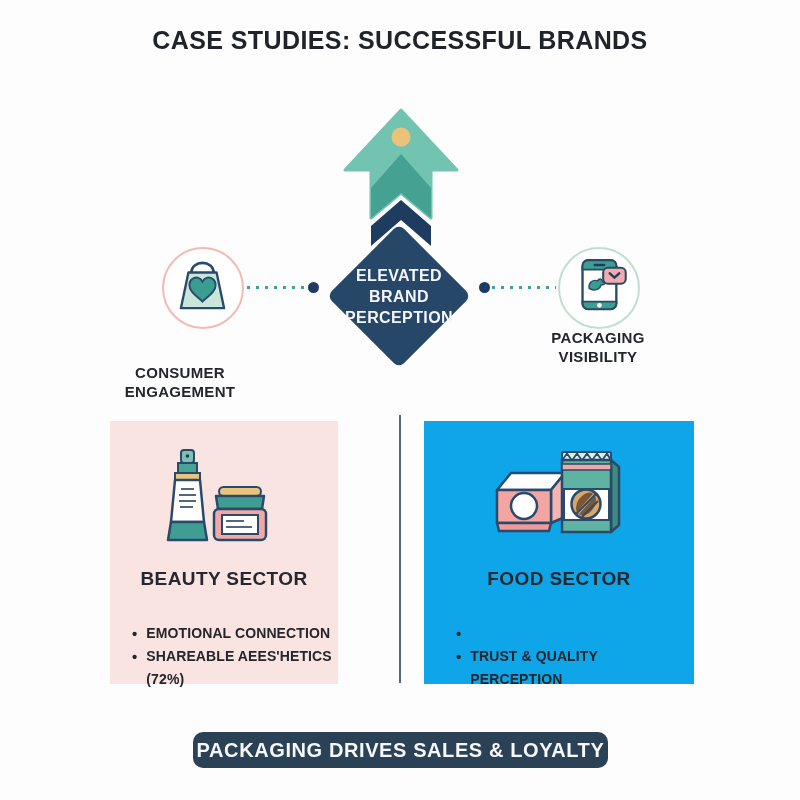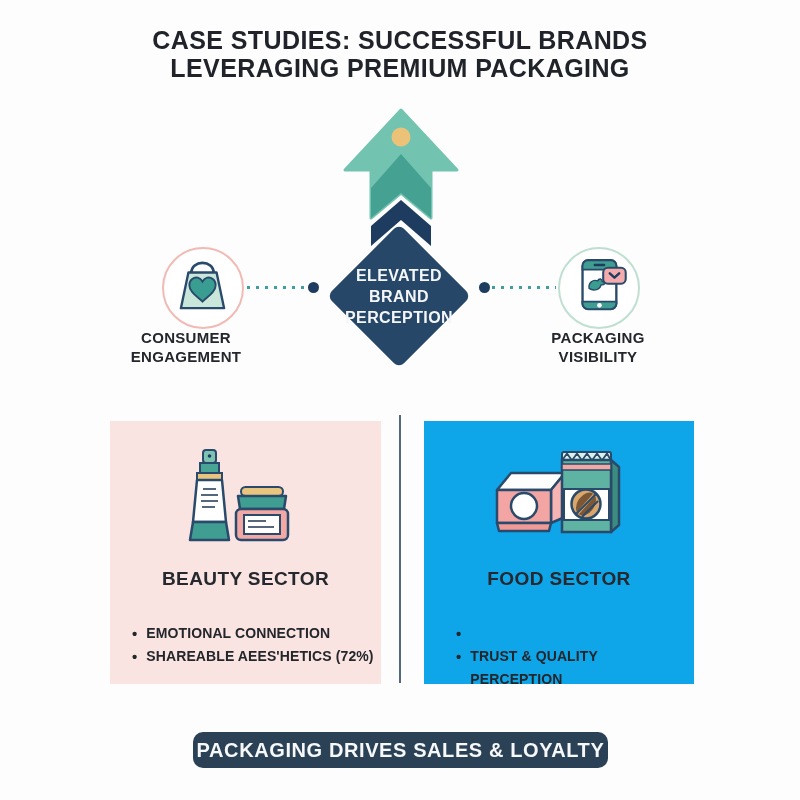--- a/index.html
+++ b/index.html
@@ -35,25 +35,25 @@
   .node-circle{
     position:absolute;top:247px;width:82px;height:82px;border-radius:50%;
     background:#ffffff;box-sizing:border-box;
   }
   .circle-left{left:162px;border:2.5px solid #f2bab5;}
   .circle-right{left:558px;border:2.5px solid #bfe0d1;}
   .node-label{
     position:absolute;top:328px;width:160px;text-align:center;
     font-size:15px;font-weight:700;line-height:19px;letter-spacing:.3px;color:#23262b;
   }
-  .label-left{left:106px;}
+  .label-left{left:100px;margin-top:35px;}
   .label-right{left:518px;}
   
   .panel{position:absolute;top:421px;height:263px;}
-  .panel-beauty{left:110px;width:271px;background:#fae4e2;}
+  .panel-beauty{left:110px;width:228px;background:#fae4e2;}
   .panel-food{left:424px;width:270px;background:#0ea5e9;}
   .panel-divider{position:absolute;left:399px;top:415px;width:2px;height:268px;background:#51687f;}
   .panel-icon{position:absolute;top:26px;left:50%;transform:translateX(-50%);}
   .panel-title{
     position:absolute;top:147px;left:0;width:100%;text-align:center;
     font-size:19px;font-weight:700;letter-spacing:.4px;color:#25282e;
   }
   .panel-bullets{position:absolute;top:201px;left:0;right:6px;}
   .panel-beauty .panel-bullets{padding-left:22px;}
   .panel-food .panel-bullets{padding-left:32px;}
@@ -69,21 +69,20 @@
     color:#f6f8fa;font-size:20px;font-weight:700;letter-spacing:.6px;border-radius:10px;
   }
 </style>
 </head>
 <body>
 
 <div class="canvas">
 
   <div class="title">
     <div>CASE STUDIES: SUCCESSFUL BRANDS</div>
-    <div>LEVERAGING PREMIUM PACKAGING</div>
   </div>
 
   <svg class="arrow-svg" viewBox="0 0 122 150">
     <path d="M61,6 L117,66 L91,66 L91,114 L61,89 L31,114 L31,66 L5,66 Z" fill="#73c3b1" stroke="#73c3b1" stroke-width="3" stroke-linejoin="round"></path>
     <path d="M61,50 L91,84 L91,114 L61,89 L31,114 L31,84 Z" fill="#45a192"></path>
     <circle cx="61" cy="33" r="9.5" fill="#ecc279"></circle>
     <path d="M31,122 L61,96 L91,122 L91,142 L61,116 L31,142 Z" fill="#1d3c5f"></path>
   </svg>
 
   <div class="diamond">

